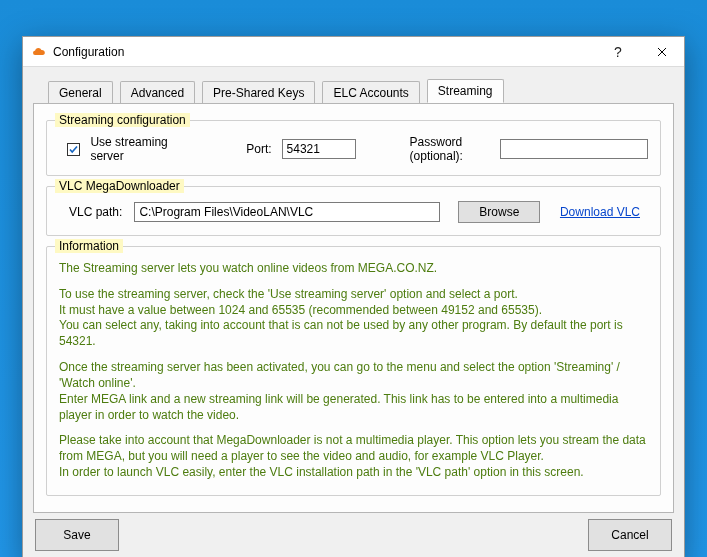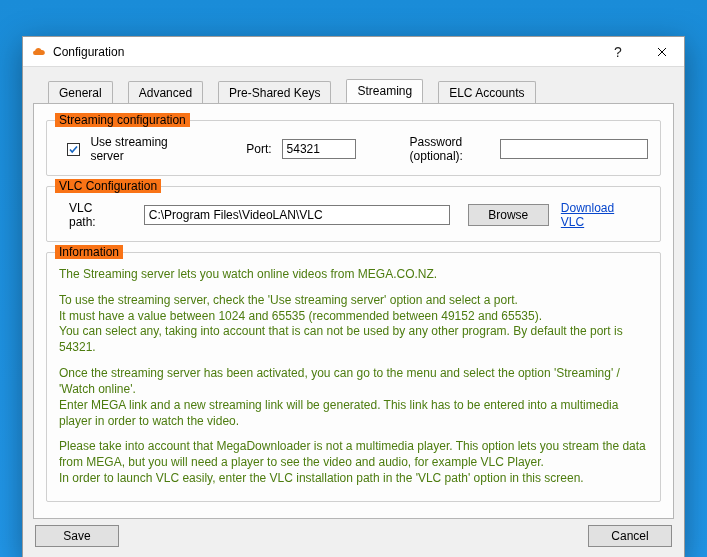--- a/index.html
+++ b/index.html
@@ -44,21 +44,21 @@
   .client {
     padding: 8px 10px 10px 10px;
     background: #f0f0f0;
   }
 
   
   .tabstrip {
     display: flex;
     align-items: flex-end;
     margin: 4px 0 0 2px;
-    gap: 16px;
+    gap: 8px;
     padding-left: 13px;
   }
   .tab {
     padding: 4px 10px 4px 10px;
     border: 1px solid #b5b5b5;
     border-bottom: none;
     background: #f0f0f0;
     font-size: 12px;
     color: #000;
     position: relative;
@@ -83,21 +83,21 @@
   .groupbox {
     border: 1px solid #d0d0d0;
     border-radius: 2px;
     margin: 6px 0 10px 0;
     padding: 14px 12px 12px 12px;
     position: relative;
   }
   .groupbox-legend {
     position: absolute;
     top: -8px; left: 8px;
-    background: #f97316;
+    background: #fef9c3;
     padding: 0 4px;
     font-size: 12px;
     color: #000;
   }
 
   .row { display: flex; align-items: center; gap: 6px; }
   .lbl { font-size: 12px; color: #000; }
   input[type=text], input[type=password] {
     font-family: inherit; font-size: 12px;
     padding: 2px 4px;
@@ -130,21 +130,21 @@
     line-height: 1.32;
   }
   .info-text p { margin: 0 0 10px 0; white-space: pre-line; }
 
   .footer {
     display: flex;
     justify-content: space-between;
     padding: 0 2px 2px 2px;
     margin-top: 6px;
   }
-  .footer .btn { width: 84px; height: 22px; padding: 0; }
+  .footer .btn { width: 84px; height: 32px; padding: 0; }
 </style>
 </head>
 <body>
 
 <div class="window">
   <div class="titlebar">
     <span class="app-icon">
       <svg width="16" height="16" viewBox="0 0 16 16">
         <path d="M4 11 Q2 11 2 8.8 Q2 6.8 4.2 6.6 Q4.6 4 7.4 4 Q9.6 4 10.4 6 Q13.6 5.8 13.8 8.6 Q14 11 11.6 11 Z" fill="#ee7b1c"></path>
       </svg>
@@ -162,22 +162,22 @@
       </span>
     </div>
   </div>
 
   <div class="client">
 
     <div class="tabstrip">
       <div class="tab">General</div>
       <div class="tab">Advanced</div>
       <div class="tab">Pre-Shared Keys</div>
+      <div class="tab">ELC Accounts</div>
       <div class="tab active">Streaming</div>
-      <div class="tab">ELC Accounts</div>
     </div>
 
     <div class="tabpage">
 
       <div class="groupbox">
         <div class="groupbox-legend">Streaming configuration</div>
         <div class="row" style="gap:4px;">
           <span style="width:6px;"></span>
           <span class="checkbox">
             <svg width="11" height="11" viewBox="0 0 11 11">
@@ -190,25 +190,25 @@
           <span class="lbl">Port:</span>
           <input type="text" style="width: 74px; margin-left: 6px;" value="54321">
 
           <span style="flex:0 0 46px;"></span>
           <span class="lbl">Password (optional):</span>
           <input type="password" style="width: 148px; margin-left: 6px;" value="">
         </div>
       </div>
 
       <div class="groupbox">
-        <div class="groupbox-legend">VLC Configuration</div>
+        <div class="groupbox-legend">VLC MegaDownloader</div>
         <div class="row">
           <span style="width:4px;"></span>
           <span class="lbl">VLC path:</span>
-          <input type="text" style="flex: 0 0 306px; margin-left: 16px;" value="C:\Program Files\VideoLAN\VLC">
+          <input type="text" style="flex: 0 0 306px; margin-left: 6px;" value="C:\Program Files\VideoLAN\VLC">
           <span style="width:6px;"></span>
           <button class="btn" style="width:82px;">
               <span>Browse</span>
             </button>
           <span style="flex:1;"></span>
           <a class="link">Download VLC</a>
           <span style="width:2px;"></span>
         </div>
       </div>
 

